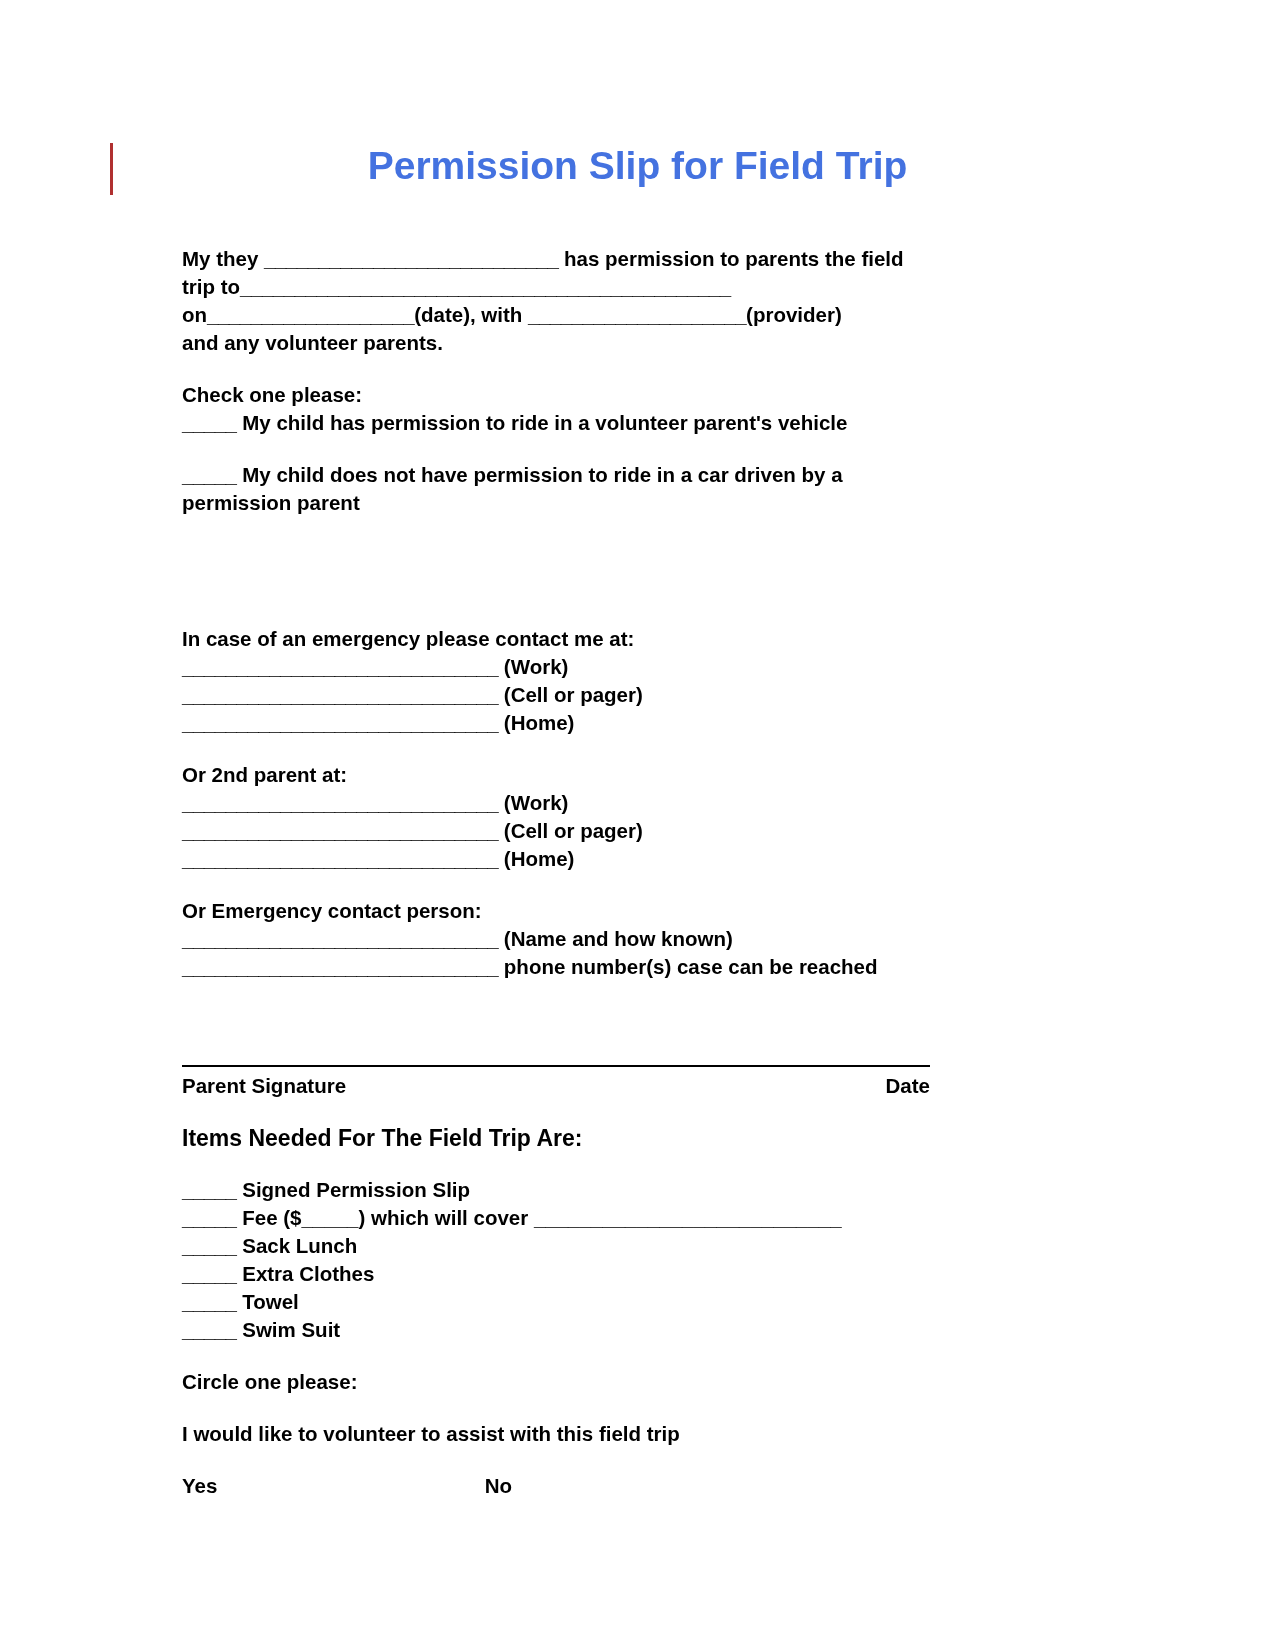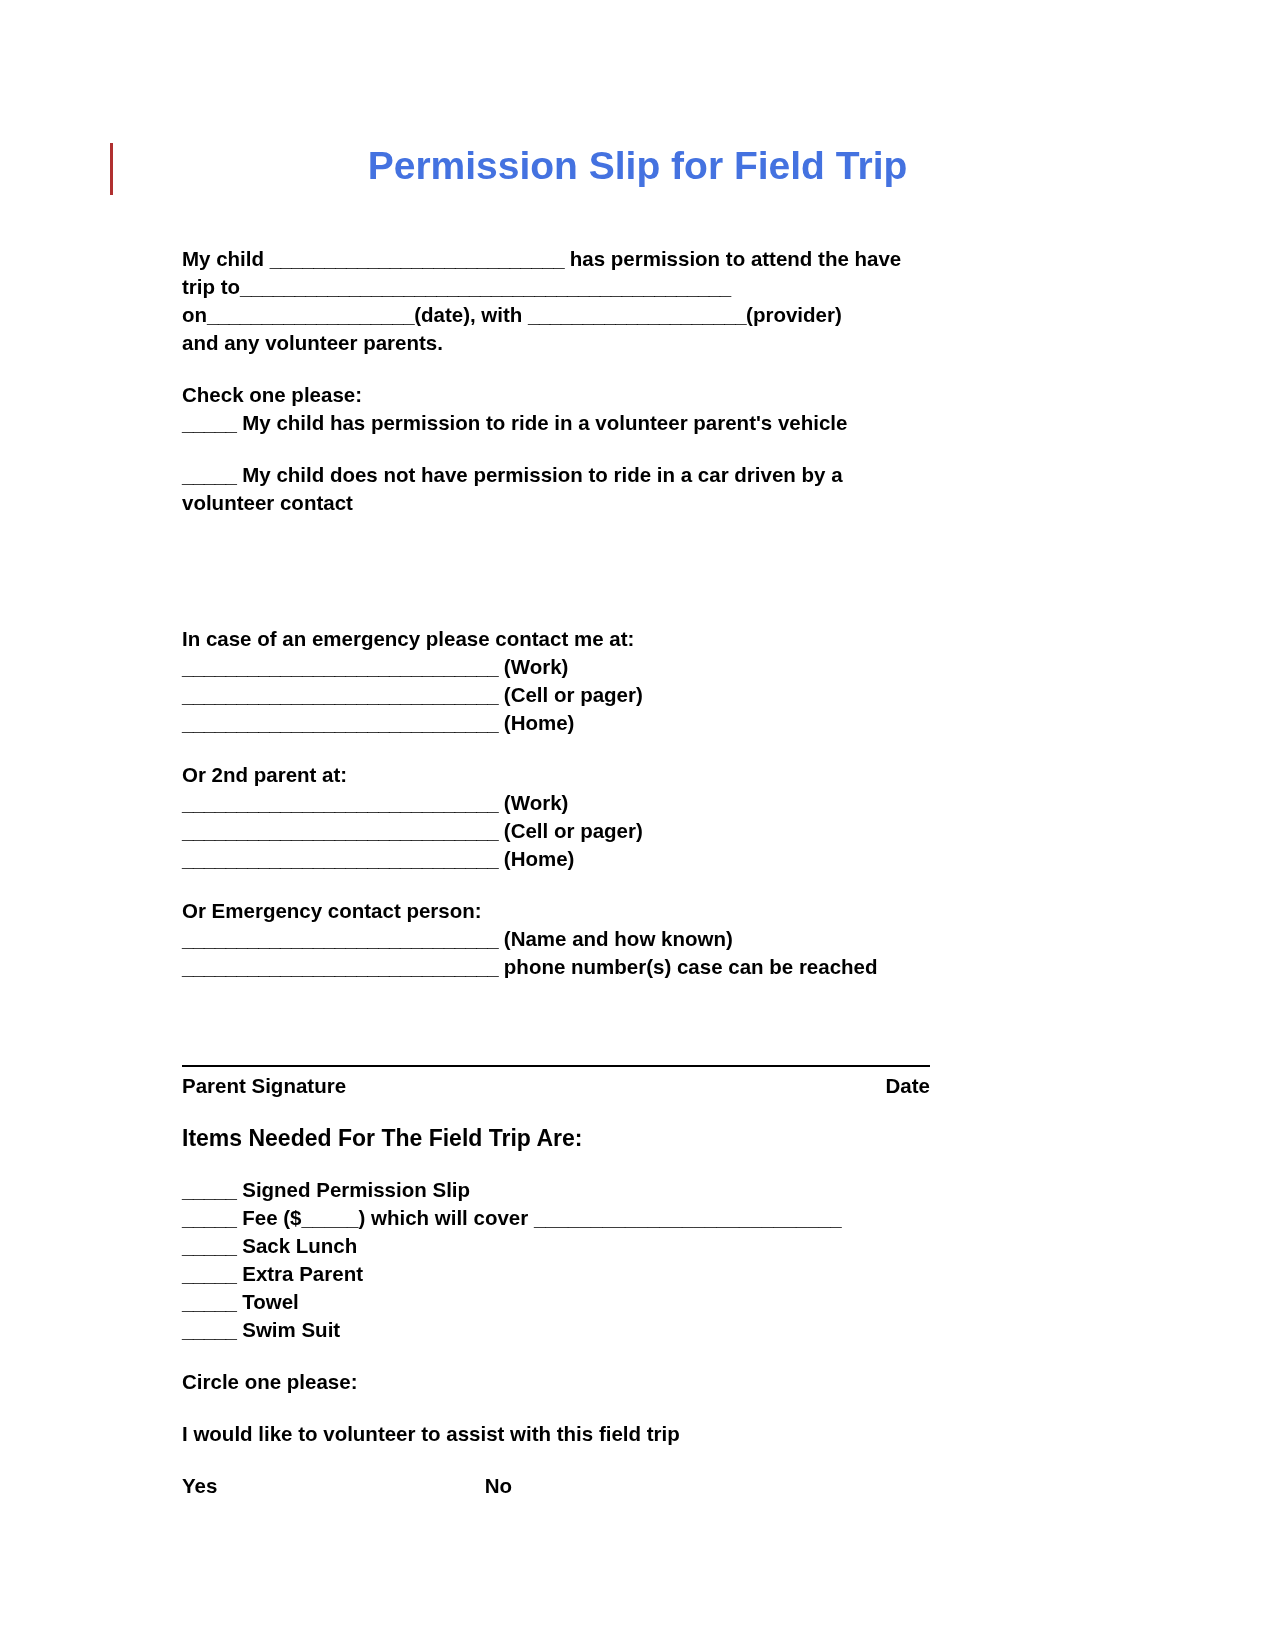--- a/index.html
+++ b/index.html
@@ -94,34 +94,34 @@
 
 <div class="page">
 
   <div class="red-bar"></div>
 
   <div class="title">Permission Slip for Field Trip</div>
 
   <div class="content">
 
     <div class="para">
-      <div class="line-row"><span>My child </span><span class="underscores">___________________________</span><span> has permission to attend the have</span></div>
+      <div class="line-row"><span>My they </span><span class="underscores">___________________________</span><span> has permission to parents the field</span></div>
       <div class="line-row"><span>trip to</span><span class="underscores">_____________________________________________</span></div>
       <div class="line-row"><span>on</span><span class="underscores">___________________</span><span>(date),  with </span><span class="underscores">____________________</span><span>(provider)</span></div>
       <div class="line-row">and any volunteer parents.</div>
     </div>
 
     <div class="gap-sm"></div>
 
     <div class="para">
       <div>Check one please:</div>
       <div class="line-row"><span class="underscores">_____</span><span> My child has permission to ride in a volunteer parent's vehicle</span></div>
       <div class="gap-sm"></div>
       <div class="line-row"><span class="underscores">_____</span><span> My child does not have permission to ride in a car driven by a</span></div>
-      <div class="line-row">volunteer contact</div>
+      <div class="line-row">permission parent</div>
     </div>
 
     <div class="gap-xl"></div>
     <div class="gap-sm"></div>
 
     <div class="para">
       <div>In case of an emergency please contact me at:</div>
       <div class="line-row"><span class="underscores">_____________________________</span><span> (Work)</span></div>
       <div class="line-row"><span class="underscores">_____________________________</span><span> (Cell or pager)</span></div>
       <div class="line-row"><span class="underscores">_____________________________</span><span> (Home)</span></div>
@@ -158,21 +158,21 @@
     <div class="gap-sm"></div>
 
     <div class="heading2">Items Needed For The Field Trip Are:</div>
 
     <div class="gap-sm"></div>
 
     <div class="items-list">
       <div><span class="underscores">_____</span><span> Signed Permission Slip</span></div>
       <div><span class="underscores">_____</span><span> Fee ($_____)  which will cover ___________________________</span></div>
       <div><span class="underscores">_____</span><span> Sack Lunch</span></div>
-      <div><span class="underscores">_____</span><span> Extra Parent</span></div>
+      <div><span class="underscores">_____</span><span> Extra Clothes</span></div>
       <div><span class="underscores">_____</span><span> Towel</span></div>
       <div><span class="underscores">_____</span><span> Swim Suit</span></div>
     </div>
 
     <div class="gap-sm"></div>
 
     <div>Circle one please:</div>
 
     <div class="gap-sm"></div>
 

